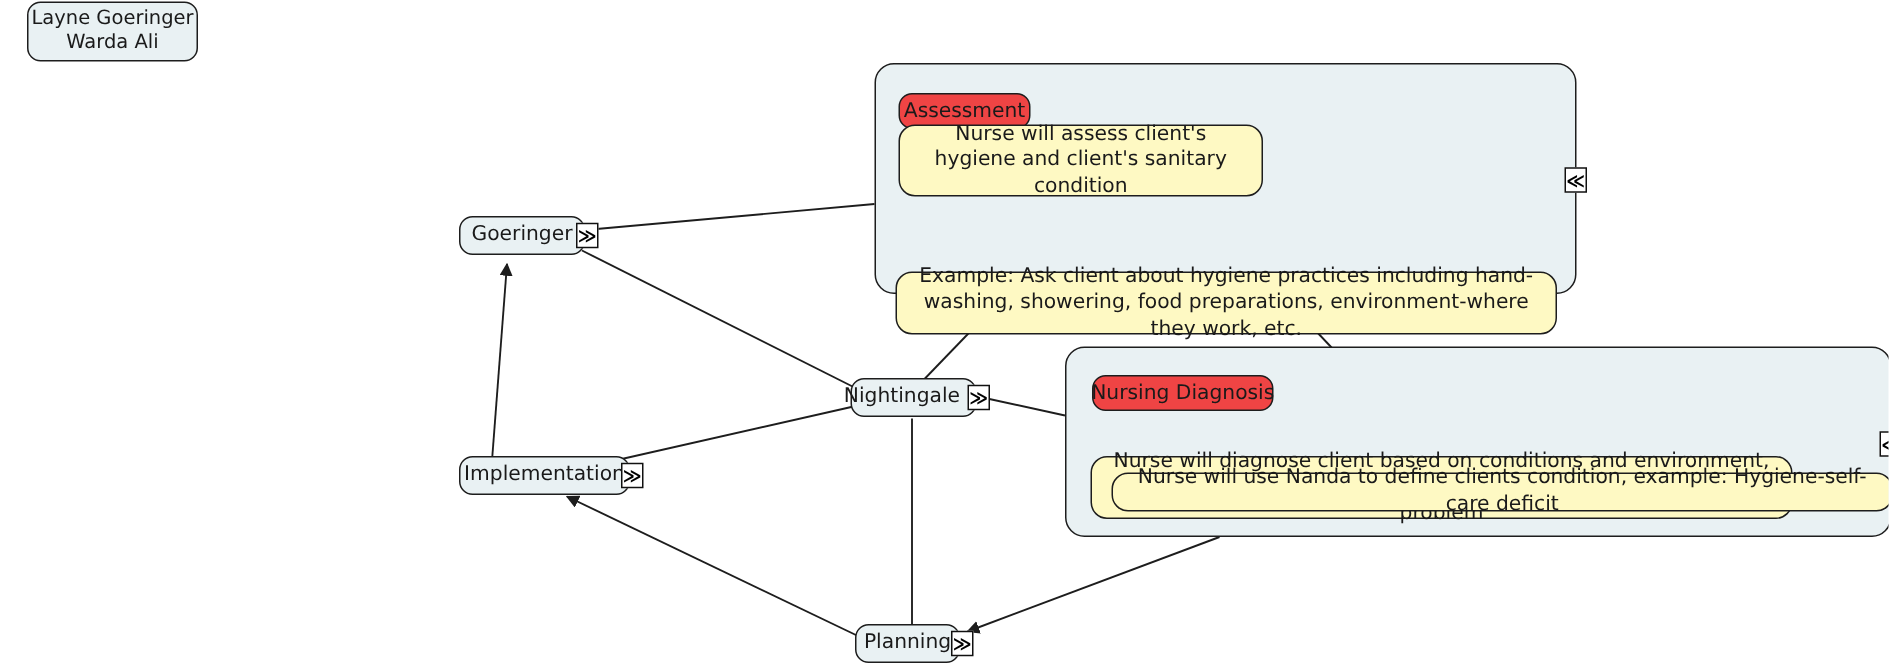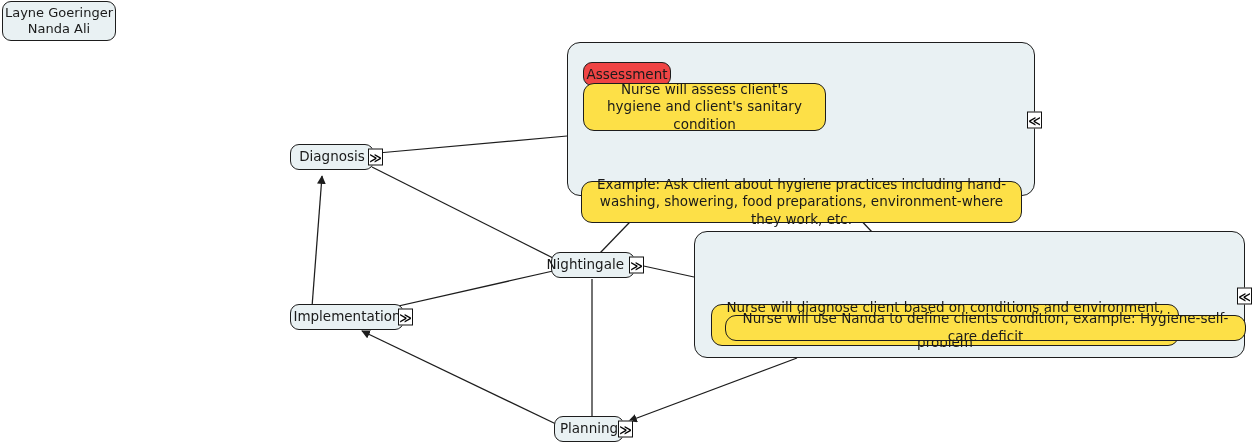--- a/index.html
+++ b/index.html
@@ -11,21 +11,21 @@
   body {
     font-family: "DejaVu Sans", "Liberation Sans", sans-serif;
     width: 1259px;
     height: 447px;
     position: relative;
     overflow: hidden;
     color: #1a1a1a;
   }
   #canvas {
     position: absolute;
-    left: 0; top: 0;
+    left: 16px; top: 0;
     width: 1057px;
     height: 447px;
   }
   #edge-layer {
     position: absolute;
     left: 0; top: 0;
     width: 1259px;
     height: 447px;
     pointer-events: none;
   }
@@ -91,21 +91,21 @@
     display: flex;
     align-items: center;
     justify-content: center;
     font-size: 13.5px;
     padding: 0 11px;
     white-space: nowrap;
   }
   .panel .detail-chip {
     position: absolute;
     box-sizing: border-box;
-    background: #fde047;
+    background: #fef9c3;
     border: 1.2px solid #1d1d1d;
     border-radius: 11px;
     display: flex;
     align-items: center;
     justify-content: center;
     text-align: center;
     font-size: 13.5px;
     line-height: 1.30;
     padding: 3px 9px;
   }
@@ -159,52 +159,55 @@
       <line x1="312" y1="307" x2="322" y2="176" marker-end="url(#arrow)"></line>
 
       <line x1="556" y1="424" x2="362" y2="331" marker-end="url(#arrow)"></line>
 
       <line x1="797" y1="358" x2="629" y2="421" marker-end="url(#arrow)"></line>
     </g>
   </svg>
 
   <div id="author-box">
     <span>Layne Goeringer</span>
-    <span>Nanda Ali</span>
+    <span>Warda Ali</span>
   </div>
 
   <div class="panel" style="left:567px; top:42px; width:468px; height:154px;">
     <div class="title-chip" style="left:15px; top:19px; width:88px; height:24px;">
       <span>Assessment</span>
     </div>
     <div class="detail-chip" style="left:15px; top:40px; width:243px; height:48px;">
       <span>Nurse will assess client's hygiene and client's sanitary condition</span>
     </div>
     <div class="detail-chip" style="left:13px; top:94px; width:441px; height:42px;margin-top:44px;">
       <span>Example: Ask client about hygiene practices including hand-washing, showering, food preparations, environment-where they work, etc.</span>
     </div>
     <div class="badge collapse" style="top:77px;">
       <span>≪</span>
     </div>
   </div>
 
   <div class="panel" style="left:694px; top:231px; width:551px; height:127px;">
+    <div class="title-chip" style="left:17px; top:18px; width:121px; height:24px;">
+      <span>Nursing Diagnosis</span>
+    </div>
     <div class="detail-chip" style="left:16px; top:40px; width:468px; height:42px;margin-top:32px;">
       <span>Nurse will diagnose client based on conditions and environment, and will focus on client's actual or potential response to a health problem</span>
     </div>
     <div class="detail-chip" style="left:14px; top:83px; width:521px; height:26px;margin-left:16px;">
       <span>Nurse will use Nanda to define clients condition, example: Hygiene-self-care deficit</span>
     </div>
     <div class="badge collapse" style="top:64px;">
       <span>≪</span>
     </div>
   </div>
 
   <div class="node" style="left:290px; top:144px; width:84px; height:26px;">
-    <span>Diagnosis</span>
+    <span>Goeringer</span>
     <div class="badge expand">
       <span>≫</span>
     </div>
   </div>
 
   <div class="node" style="left:250px; top:304px; width:114px; height:26px;margin-left:40px;">
     <span>Implementation</span>
     <div class="badge expand">
       <span>≫</span>
     </div>

